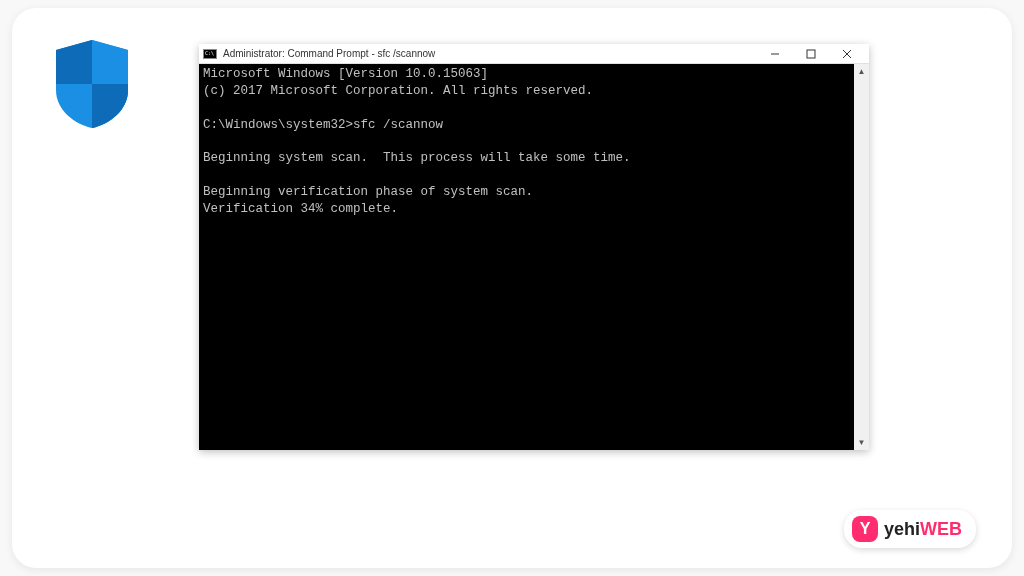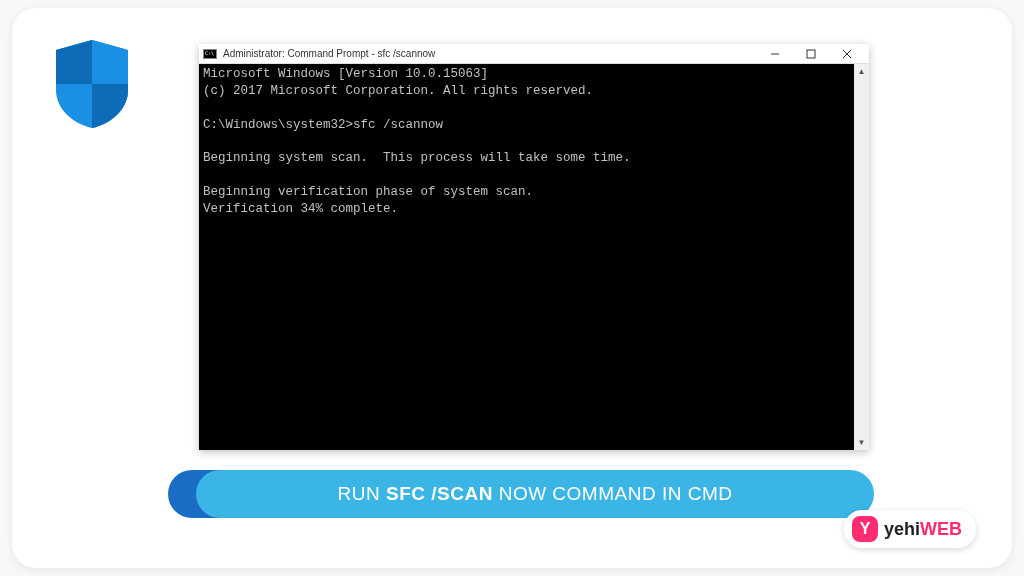--- a/index.html
+++ b/index.html
@@ -215,25 +215,19 @@
 
 <span>Beginning verification phase of system scan.</span>
 <span>Verification 34% complete.</span></div>
       <div class="scrollbar">
         <div class="scroll-arrow-up">▲</div>
         <div class="scroll-arrow-down">▼</div>
       </div>
     </div>
   </div>
 
-  <div class="banner-wrap">
-    <div class="banner-back"></div>
-    <div class="banner">
-      <span><span>RUN </span><strong>SFC /SCAN</strong><span> NOW COMMAND IN CMD</span></span>
-    </div>
-  </div>
 
   <div class="logo-pill">
     <div class="logo-badge">Y</div>
     <div class="logo-text"><span>yehi</span><span class="accent">WEB</span></div>
   </div>
 
 </div>
 
 </body></html>

